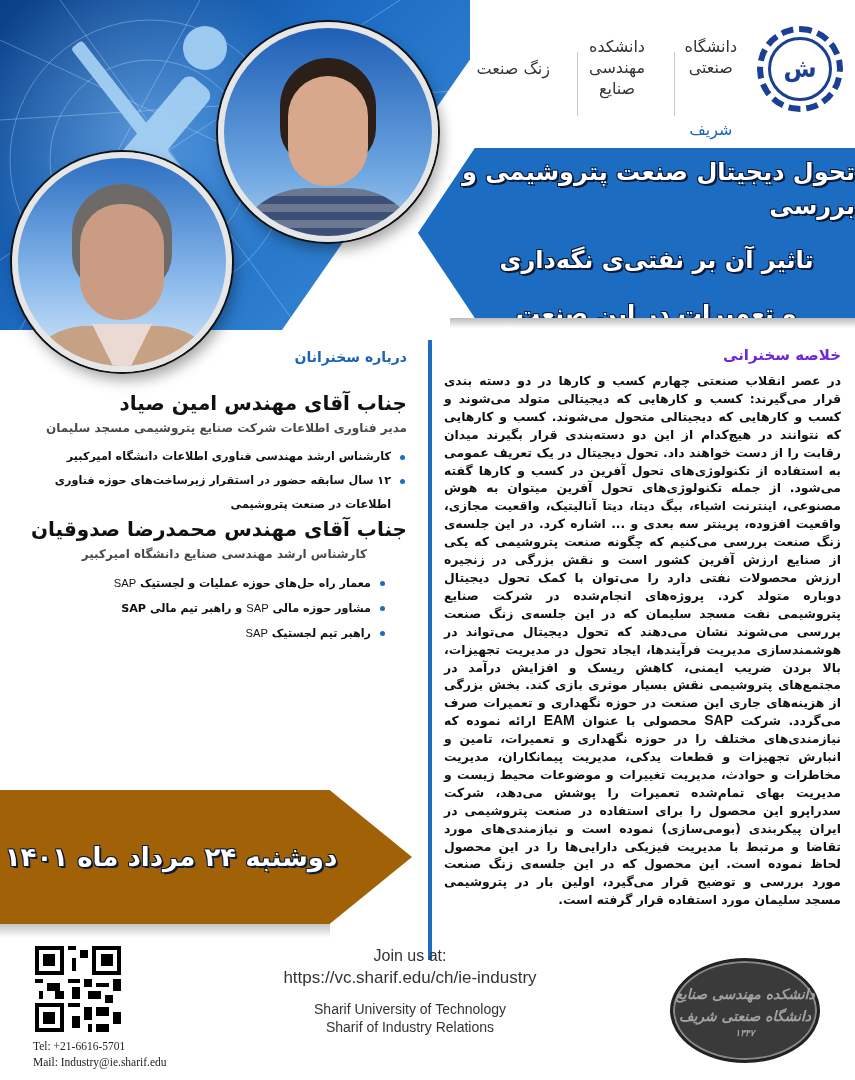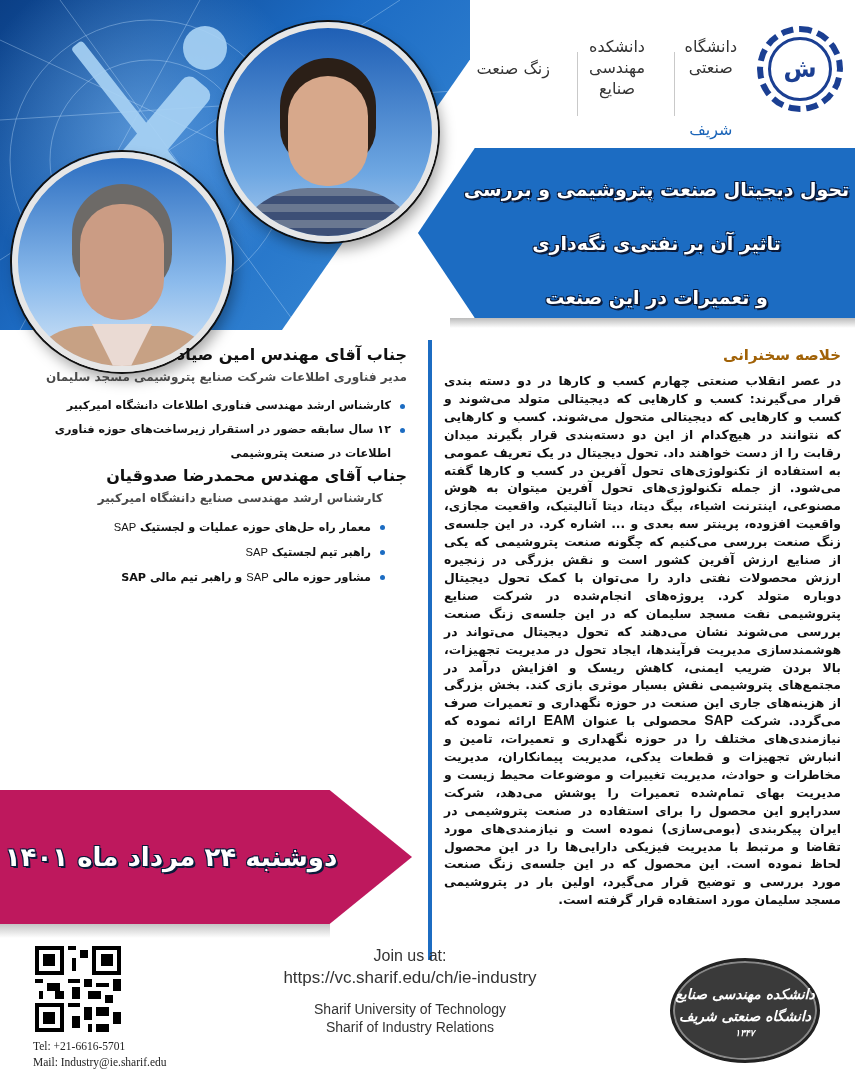--- a/index.html
+++ b/index.html
@@ -41,21 +41,21 @@
   .title-banner {
     position: absolute; left: 418px; top: 148px; width: 437px; height: 170px;
     background: #1c6cc2;
     clip-path: polygon(13% 0, 100% 0, 100% 100%, 13% 100%, 0 50%);
     box-shadow: 0 6px 12px rgba(0,0,0,0.3);
     display:flex; flex-direction: column; align-items: center; justify-content: center;
     direction: rtl; padding-left: 40px;
   }
   .title-shadow { position:absolute; left: 450px; top: 318px; width: 405px; height: 10px; background: linear-gradient(#bbbbbb,#ffffff); }
   .title-banner .tl {
-    color: #ffffff; font-weight: bold; font-size: 19px; line-height: 34px;
+    color: #ffffff; font-weight: bold; font-size: 24px; line-height: 34px;
     text-shadow: 2px 2px 0 #0a1a3a, -1px -1px 0 #0a1a3a, 1px -1px 0 #0a1a3a, -1px 1px 0 #0a1a3a;
     margin-top: 20px;
   }
 
   
   .photo {
     position: absolute; border-radius: 50%; overflow: hidden;
     border: 6px solid #e6e6e6; box-shadow: 0 0 0 2px #111, 4px 8px 14px rgba(0,0,0,0.35);
     background: linear-gradient(#1f5fb5, #6ea7e2 70%, #a9cbef);
   }
@@ -65,41 +65,41 @@
   .p1 .hair { top: 30px; width: 96px; height: 110px; border-radius: 48px 48px 40px 40px; background: #2b1f17; }
   .p1 .skin { top: 48px; width: 80px; height: 110px; border-radius: 40px 40px 38px 38px; background: #d7a88b; }
   .p1 .shirt { top: 160px; width: 200px; height: 80px; border-radius: 80px 80px 0 0; background: repeating-linear-gradient(#6a7891 0 8px, #3d4f76 8px 16px); }
   .p2 .hair { top: 26px; width: 100px; height: 110px; border-radius: 50px 50px 40px 40px; background: #6d6a67; }
   .p2 .skin { top: 46px; width: 84px; height: 116px; border-radius: 40px 40px 40px 40px; background: #cb9c84; }
   .p2 .shirt { top: 168px; width: 210px; height: 70px; border-radius: 80px 80px 0 0; background: #c7a184; }
   .p2 .collar { top: 166px; width: 60px; height: 60px; background:#eadad3; clip-path: polygon(0 0,100% 0,50% 100%); }
 
   
   .abstract { position: absolute; left: 428px; top: 340px; width: 427px; height: 620px; border-left: 4px solid #1c6cc2; padding: 0 14px 0 12px; direction: rtl; }
-  .abstract .ah { color: #a16207; font-weight: bold; font-size: 15px; margin: 6px 0 8px; }
+  .abstract .ah { color: #6d28d9; font-weight: bold; font-size: 15px; margin: 6px 0 8px; }
   .abstract .ab { font-size: 12.4px; line-height: 17.9px; text-align: justify; text-align-last: right; color: #111; font-weight: bold; font-family: "DejaVu Sans", sans-serif; }
   .abstract .ab b { font-family: "Liberation Sans", sans-serif; font-size: 14px; }
 
   
   .speakers { position: absolute; left: 0; top: 345px; width: 425px; direction: rtl; padding: 0 18px 0 14px; }
   .speakers .sh { color: #1a64b8; font-weight: bold; font-size: 14px; margin: 4px 0 26px; }
-  .sp-name { font-weight: bold; font-size: 16px; color: #111; margin-bottom: 6px; }
+  .sp-name { font-weight: bold; font-size: 20px; color: #111; margin-bottom: 6px; }
   .sp-role { font-size: 12px; font-weight: bold; color: #4a4a4a; margin: 0 0 10px; }
   .sp-list { list-style: none; }
   .sp-list li { position: relative; padding-right: 16px; font-size: 11.2px; font-weight: bold; line-height: 24px; color:#111; }
   .sp-list li::before { content: ""; position: absolute; right: 2px; top: 10px; width: 5px; height: 5px; border-radius: 50%; background: #1c6cc2; }
   .sp-list li .en { font-weight: normal; font-family: "Liberation Sans", sans-serif; }
   .spk2 { margin-top: 0; }
-  .spk2 .sp-role { margin-right: 24px; }
+  .spk2 .sp-role { margin-right: 40px; }
   .spk2 .sp-list { margin-right: 20px; }
 
   
   .date-banner {
     position: absolute; left: 0; top: 790px; width: 412px; height: 134px;
-    background: #be185d;
+    background: #a16207;
     clip-path: polygon(0 0, 80% 0, 100% 50%, 80% 100%, 0 100%);
     display:flex; flex-direction: column; align-items: center; justify-content: center; padding-right: 70px;
     direction: rtl;
   }
   .date-shadow { position:absolute; left: 0; top: 924px; width: 330px; height: 14px; background: linear-gradient(#c4c4c4,#ffffff); }
   .date-banner .dl {
     color:#fff; font-weight: bold; font-size: 26px; line-height: 44px;
     text-shadow: 2px 2px 0 #0a1a3a, -1px -1px 0 #0a1a3a, 1px -1px 0 #0a1a3a, -1px 1px 0 #0a1a3a;
   }
 
@@ -110,21 +110,21 @@
   .join .j1 { font-size: 16px; line-height: 20px; }
   .join .j2 { font-size: 17px; line-height: 24px; }
   .join .j3 { font-size: 14px; line-height: 18px; margin-top: 10px; }
   .join .j4 { font-size: 14px; line-height: 18px; font-weight: bold; }
   .join .j5 { font-size: 14px; line-height: 18px; }
   .seal {
     position: absolute; left: 670px; top: 958px; width: 150px; height: 105px; border-radius: 50%;
     background: #3a3a3a; border: 3px solid #222; box-shadow: 0 0 0 2px #888 inset;
     display:flex; flex-direction: column; align-items: center; justify-content: center; direction: rtl;
   }
-  .seal span { color: #ffffff; font-size: 14px; font-style: italic; font-weight: bold; line-height: 22px; }
+  .seal span { color: #a3a3a3; font-size: 14px; font-style: italic; font-weight: bold; line-height: 22px; }
   .seal .yr { font-size: 9px; line-height: 12px; }
 </style>
 </head>
 <body>
 
 <div class="bg-tech">
   <svg width="470" height="330" viewBox="0 0 470 330">
     <g stroke="rgba(200,230,255,0.35)" stroke-width="1" fill="none">
       <circle cx="150" cy="160" r="140"></circle>
       <circle cx="150" cy="160" r="100"></circle>
@@ -187,20 +187,21 @@
   <div class="ab">
     <span>در عصر انقلاب صنعتی چهارم کسب و کارها در دو دسته بندی قرار می‌گیرند: کسب و کارهایی که دیجیتالی متولد می‌شوند و کسب و کارهایی که دیجیتالی متحول می‌شوند. کسب و کارهایی که نتوانند در هیچ‌کدام از این دو دسته‌بندی قرار بگیرند میدان رقابت را از دست خواهند داد. تحول دیجیتال در یک تعریف عمومی به استفاده از تکنولوژی‌های تحول آفرین در کسب و کارها گفته می‌شود. از جمله تکنولوژی‌های تحول آفرین میتوان به هوش مصنوعی، اینترنت اشیاء، بیگ دیتا، دیتا آنالیتیک، واقعیت مجازی، واقعیت افزوده، پرینتر سه بعدی و ... اشاره کرد. در این جلسه‌ی زنگ صنعت بررسی می‌کنیم که چگونه صنعت پتروشیمی که یکی از صنایع ارزش آفرین کشور است و نقش بزرگی در زنجیره ارزش محصولات نفتی دارد را می‌توان با کمک تحول دیجیتال دوباره متولد کرد. پروژه‌های انجام‌شده در شرکت صنایع پتروشیمی نفت مسجد سلیمان که در این جلسه‌ی زنگ صنعت بررسی می‌شوند نشان می‌دهند که تحول دیجیتال می‌تواند در هوشمندسازی مدیریت فرآیندها، ایجاد تحول در مدیریت تجهیزات، بالا بردن ضریب ایمنی، کاهش ریسک و افزایش درآمد در مجتمع‌های پتروشیمی نقش بسیار موثری بازی کند. بخش بزرگی از هزینه‌های جاری این صنعت در حوزه نگهداری و تعمیرات صرف می‌گردد. شرکت</span>
     <b>SAP</b>
     <span>محصولی با عنوان</span>
     <b>EAM</b>
     <span>ارائه نموده که نیازمندی‌های مختلف را در حوزه نگهداری و تعمیرات، تامین و انبارش تجهیزات و قطعات یدکی، مدیریت پیمانکاران، مدیریت مخاطرات و حوادث، مدیریت تغییرات و موضوعات محیط زیست و مدیریت بهای تمام‌شده تعمیرات را پوشش می‌دهد، شرکت سدراپرو این محصول را برای استفاده در صنعت پتروشیمی در ایران پیکربندی (بومی‌سازی) نموده است و نیازمندی‌های مورد تقاضا و مرتبط با مدیریت فیزیکی دارایی‌ها را در این محصول لحاظ نموده است. این محصول که در این جلسه‌ی زنگ صنعت مورد بررسی و توضیح قرار می‌گیرد، اولین بار در پتروشیمی مسجد سلیمان مورد استفاده قرار گرفته است.</span>
   </div>
 </div>
 
 <div class="speakers">
+  <div class="sh">درباره سخنرانان</div>
 
   <div class="spk1">
     <div class="sp-name">جناب آقای مهندس امین صیاد</div>
     <div class="sp-role">مدیر فناوری اطلاعات شرکت صنایع پتروشیمی مسجد سلیمان</div>
     <ul class="sp-list">
       <li>
         <span>کارشناس ارشد مهندسی فناوری اطلاعات دانشگاه امیرکبیر</span>
       </li>
       <li>
         <span>۱۲ سال سابقه حضور در استقرار زیرساخت‌های حوزه فناوری اطلاعات در صنعت پتروشیمی</span>
@@ -210,27 +211,27 @@
 
   <div class="spk2">
     <div class="sp-name">جناب آقای مهندس محمدرضا صدوقیان</div>
     <div class="sp-role">کارشناس ارشد مهندسی صنایع دانشگاه امیرکبیر</div>
     <ul class="sp-list">
       <li>
         <span>معمار راه حل‌های حوزه عملیات و لجستیک</span>
         <span class="en">SAP</span>
       </li>
       <li>
-        <span>راهبر تیم لجستیک</span>
-        <span class="en">SAP</span>
-      </li>
-      <li>
         <span>مشاور حوزه مالی</span>
         <span class="en">SAP</span>
         <span>و راهبر تیم مالی SAP</span>
+      </li>
+      <li>
+        <span>راهبر تیم لجستیک</span>
+        <span class="en">SAP</span>
       </li>
     </ul>
   </div>
 </div>
 
 <div class="date-banner">
   <div class="dl">دوشنبه ۲۴ مرداد ماه ۱۴۰۱</div>
 </div>
 <div class="date-shadow"></div>
 

